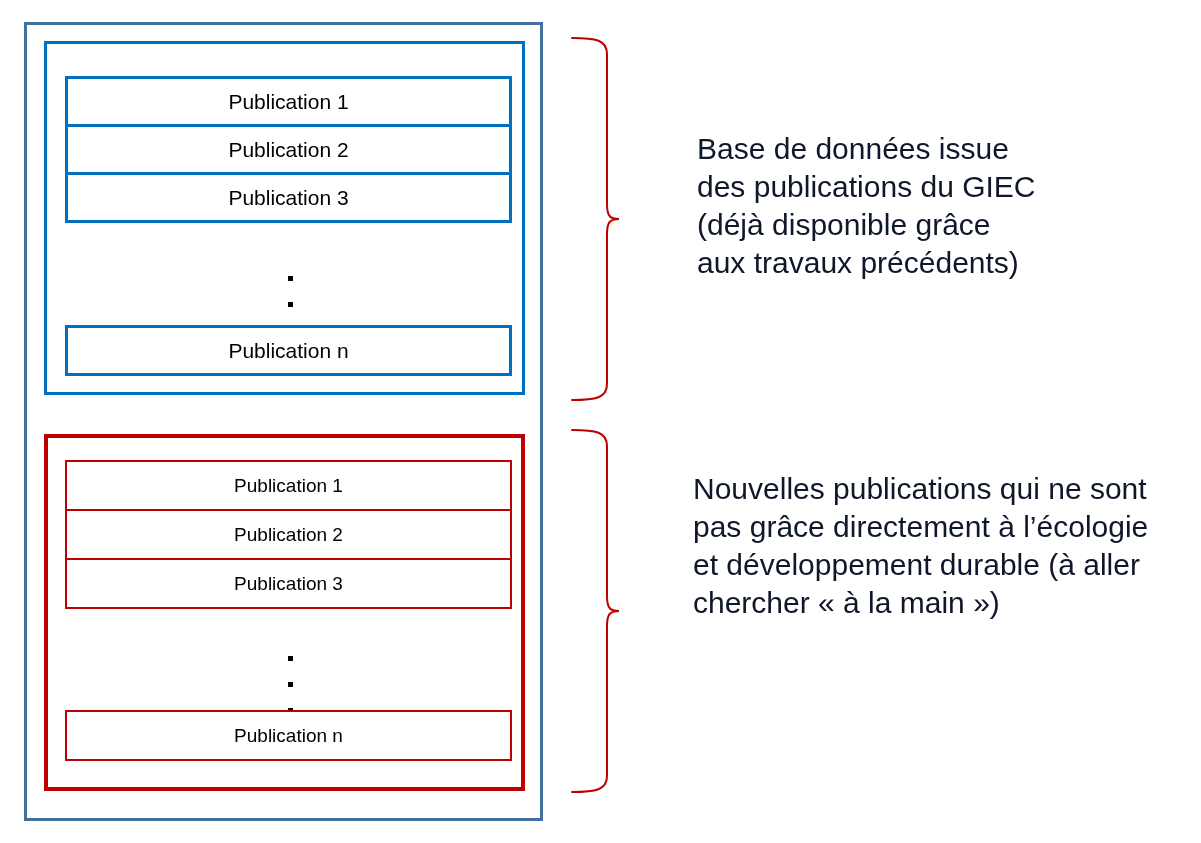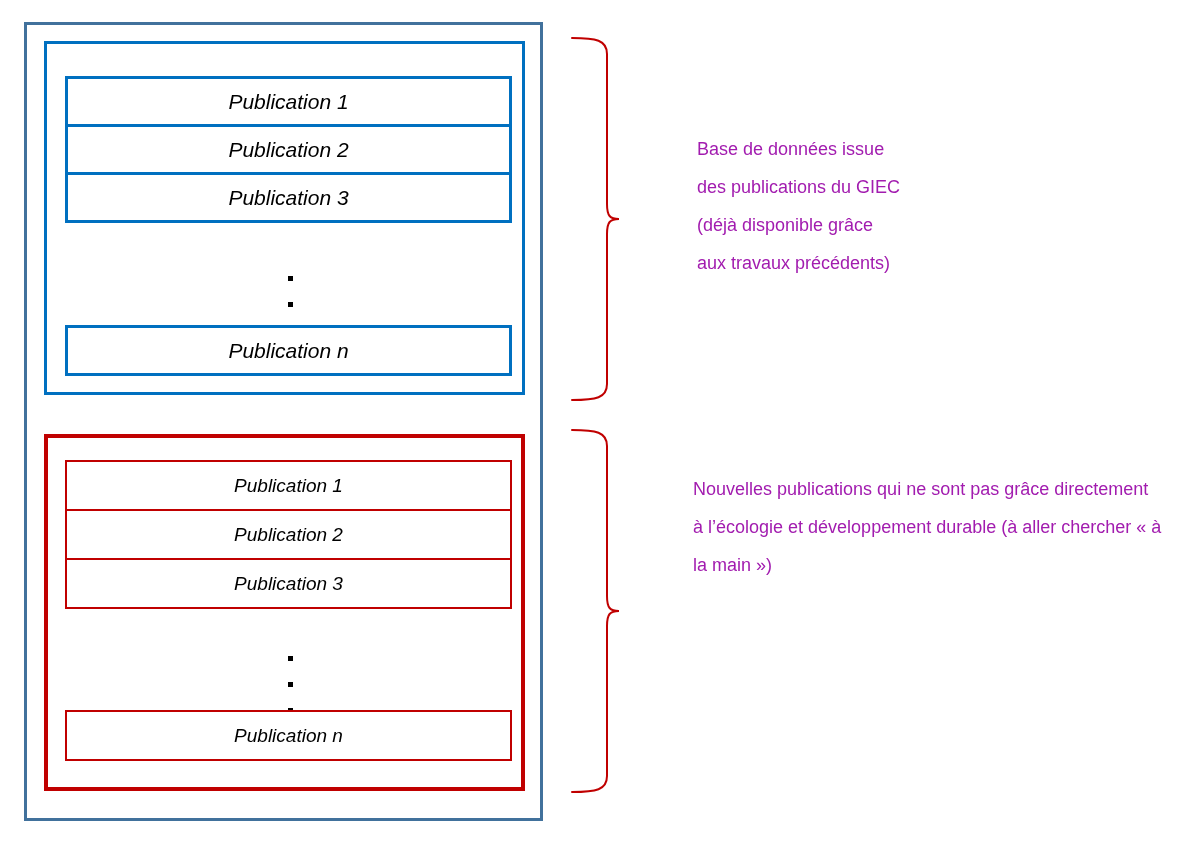--- a/index.html
+++ b/index.html
@@ -81,21 +81,20 @@
     margin-bottom: -2px;
     height: 51px;
   }
   .red-stack .pub-row:last-child { margin-bottom: 0; }
 
   .pub-label {
     font-size: 21px;
     line-height: 1;
     color: #000000;
     white-space: nowrap;
-    font-style: italic;
   }
   .red-stack .pub-label { font-size: 19px; }
 
   
   .dots {
     position: absolute;
     width: 30px;
     display: flex;
     flex-direction: column;
     align-items: center;
@@ -114,22 +113,22 @@
   .brace {
     position: absolute;
     overflow: visible;
   }
   .brace-top    { left: 566px; top: 36px;  width: 54px; height: 366px; }
   .brace-bottom { left: 566px; top: 428px; width: 54px; height: 366px; }
 
   
   .annotation {
     position: absolute;
-    color: #a21caf;
-    font-size: 18px;
+    color: #0f172a;
+    font-size: 30px;
     line-height: 38px;
     white-space: pre-line;
   }
   .annotation-top    { left: 697px; top: 130px; width: 420px; }
   .annotation-bottom { left: 693px; top: 470px; width: 470px; }
 </style>
 </head>
 <body>
 
 <div id="canvas">

